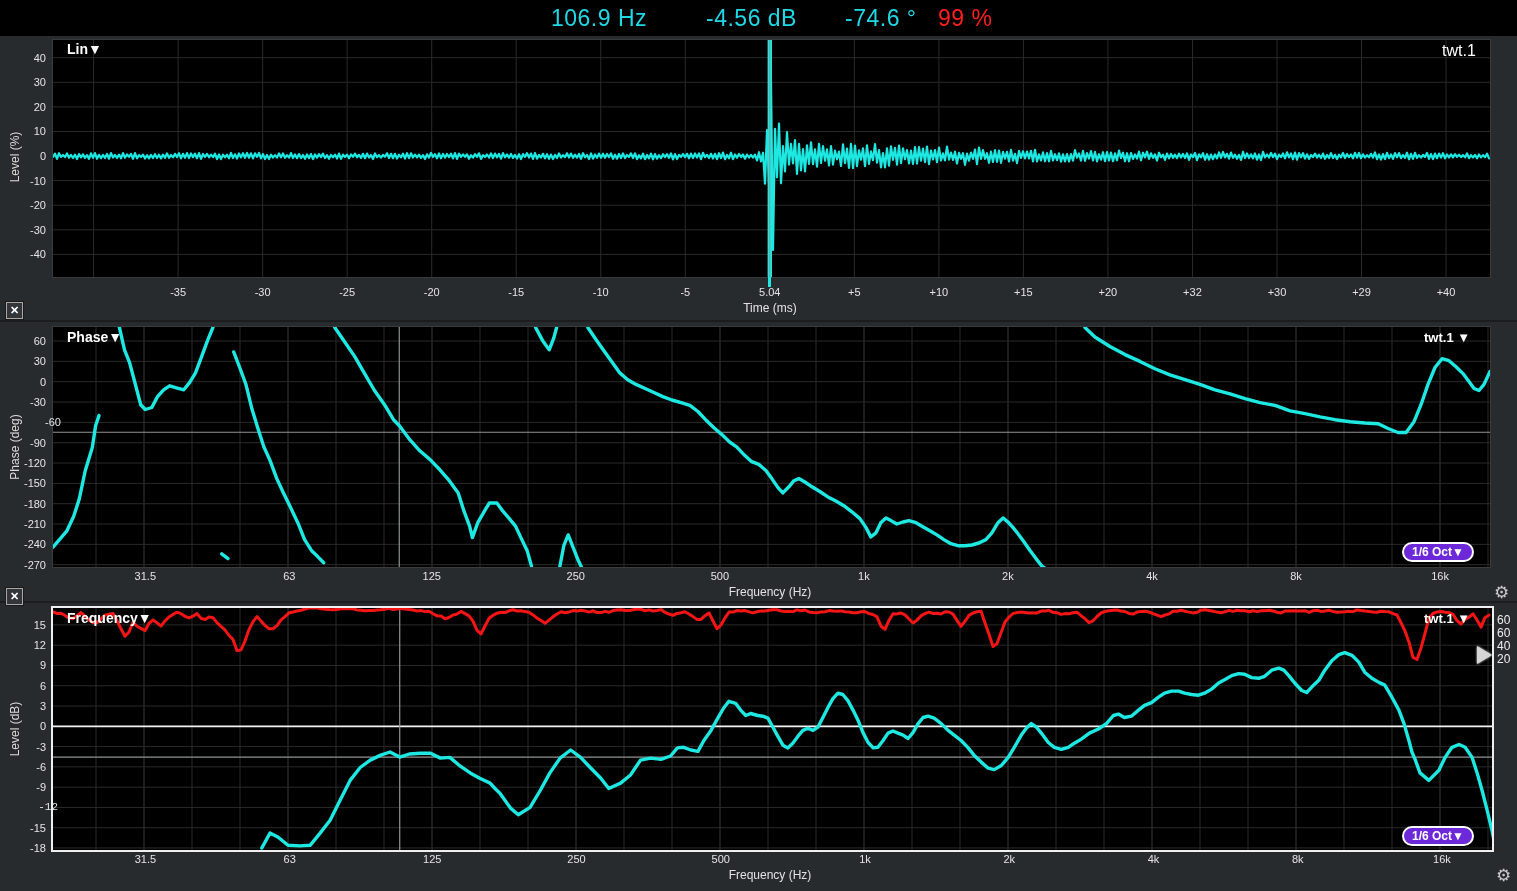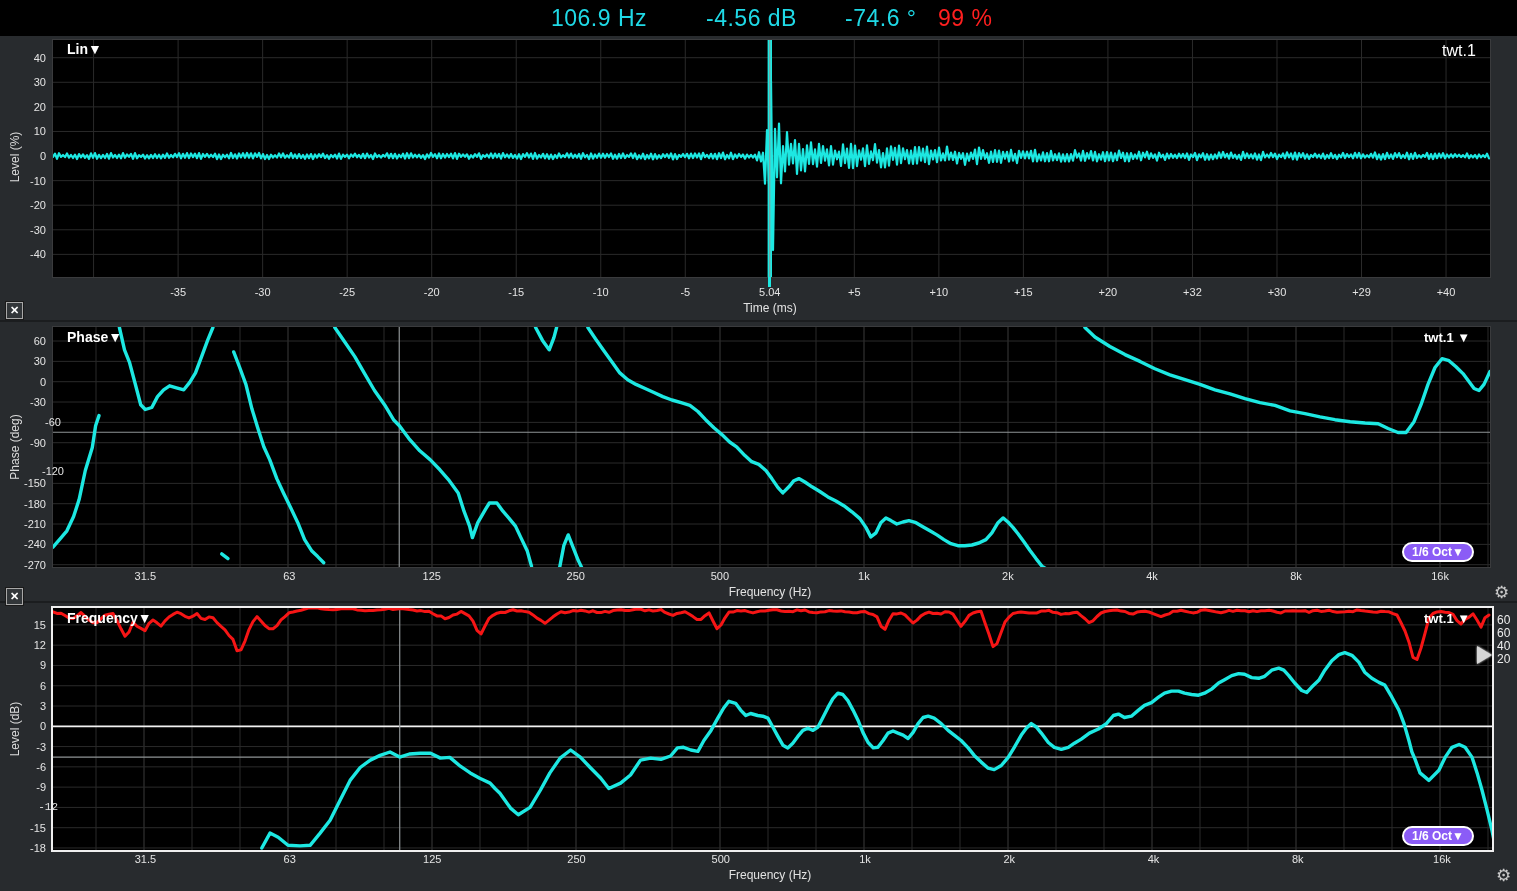--- a/index.html
+++ b/index.html
@@ -7,21 +7,21 @@
   #app{position:absolute;left:0;top:0;width:1517px;height:891px;}
   #header{position:absolute;left:0;top:0;width:1517px;height:36px;background:#000;}
   .rd{position:absolute;top:5px;font-size:23px;letter-spacing:0.5px;}
   .rd-cyan{color:#1fd9e6;}
   .rd-red{color:#ff1f1f;}
   svg.plot{position:absolute;background:#000;outline:1px solid #3a3b3d;}
   #mag-svg{outline:2px solid #efefef;}
   .mode{position:absolute;color:#fff;font-weight:bold;font-size:14px;cursor:pointer;}
   .twt{position:absolute;color:#fff;font-weight:bold;font-size:13px;}
   .twt-top{font-weight:normal;font-size:16px;}
-  .octbtn{position:absolute;color:#fff;background:#8b5cf6;border:2px solid #fff;border-radius:10px;
+  .octbtn{position:absolute;color:#fff;background:#6d28d9;border:2px solid #fff;border-radius:10px;
     font-weight:bold;font-size:12px;height:16px;line-height:16px;padding:0 8px;cursor:pointer;}
   .xbtn{position:absolute;width:15px;height:15px;background:#323639;border:1px solid #a8a8a8;
     color:#fff;font-size:11px;font-weight:bold;text-align:center;line-height:15px;cursor:pointer;
     box-shadow:0 0 0 1px #1a1a1a;}
   .gear{position:absolute;color:#c9c9c9;font-size:17px;line-height:17px;cursor:pointer;}
   .ylab{position:absolute;color:#dcdcdc;font-size:12px;transform:rotate(-90deg);transform-origin:center;width:120px;text-align:center;}
   .xtitle{position:absolute;color:#e2e2e2;font-size:12px;width:200px;text-align:center;}
   .ytk{position:absolute;width:42px;text-align:right;font-size:11px;color:#e4e4e4;}
   .xtk{position:absolute;width:56px;text-align:center;font-size:11px;color:#e4e4e4;}
   .ctk{position:absolute;font-size:12px;color:#ededed;}
@@ -231,21 +231,21 @@
       <div class="xtk" style="left: 1164.46px; top: 286px;">+32</div>
       <div class="xtk" style="left: 1248.99px; top: 286px;">+30</div>
       <div class="xtk" style="left: 1333.52px; top: 286px;">+29</div>
       <div class="xtk" style="left: 1418.04px; top: 286px;">+40</div>
       <div class="ytk" style="left: 4px; top: 335.03px;">60</div>
       <div class="ytk" style="left: 4px; top: 355.363px;">30</div>
       <div class="ytk" style="left: 4px; top: 375.696px;">0</div>
       <div class="ytk" style="left: 4px; top: 396.03px;">-30</div>
       <div class="ytk" style="left: 19px; top: 416.363px;">-60</div>
       <div class="ytk" style="left: 4px; top: 436.696px;">-90</div>
-      <div class="ytk" style="left: 22px; top: 457.029px; margin-top: 8px;">-120</div>
+      <div class="ytk" style="left: 4px; top: 457.029px;">-120</div>
       <div class="ytk" style="left: 4px; top: 477.363px;">-150</div>
       <div class="ytk" style="left: 4px; top: 497.696px;">-180</div>
       <div class="ytk" style="left: 4px; top: 518.029px;">-210</div>
       <div class="ytk" style="left: 4px; top: 538.362px;">-240</div>
       <div class="ytk" style="left: 4px; top: 558.696px;">-270</div>
       <div class="xtk" style="left: 117.329px; top: 570px;">31.5</div>
       <div class="xtk" style="left: 261.368px; top: 570px;">63</div>
       <div class="xtk" style="left: 403.751px; top: 570px;">125</div>
       <div class="xtk" style="left: 547.79px; top: 570px;">250</div>
       <div class="xtk" style="left: 691.829px; top: 570px;">500</div>

